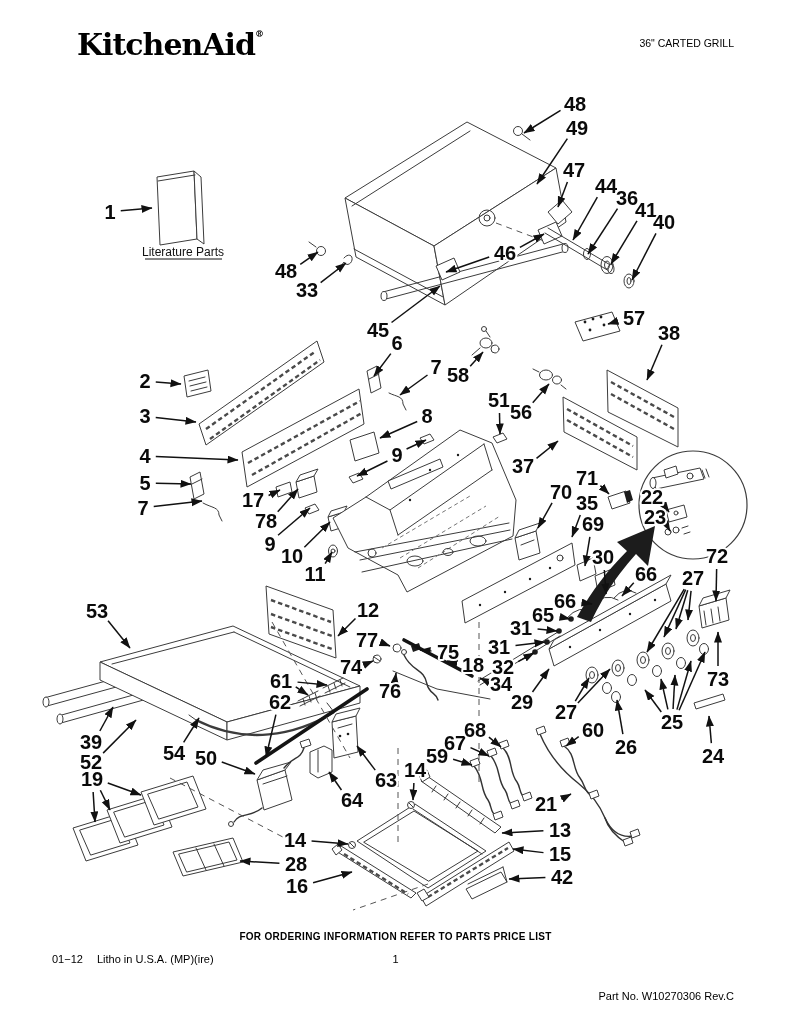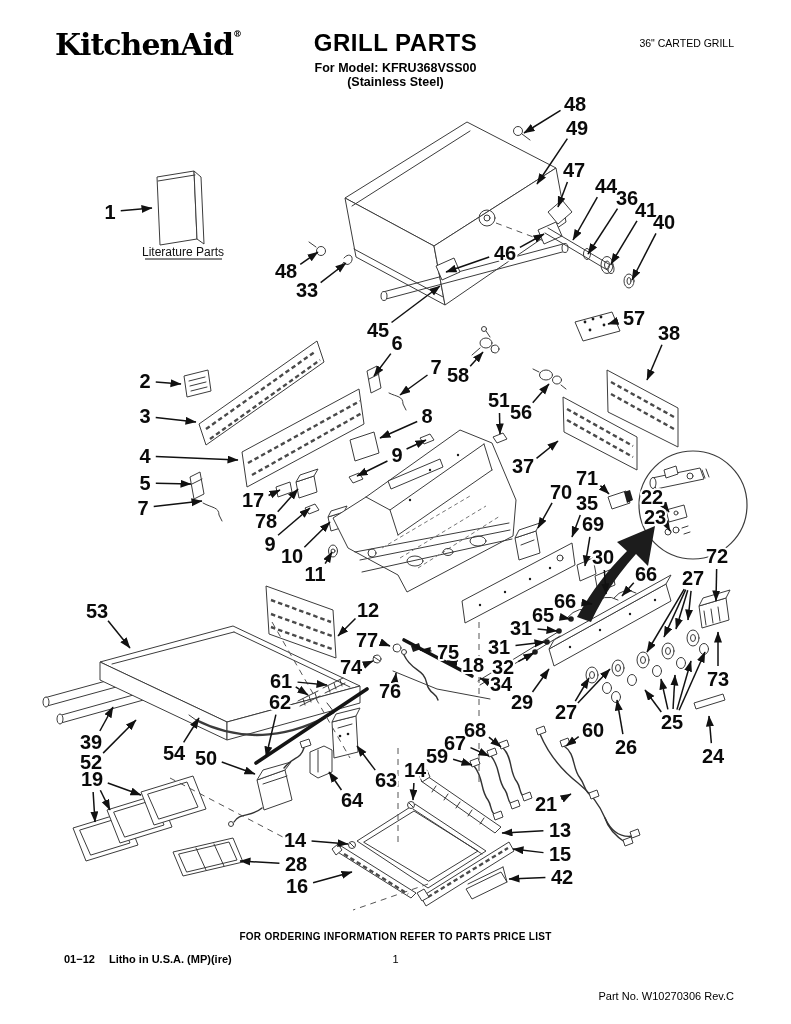--- a/index.html
+++ b/index.html
@@ -1,29 +1,29 @@
 <!DOCTYPE html>
 <html><head>
 <meta charset="utf-8">
 <style>
   html,body{margin:0;padding:0;background:#fff;}
   .page{position:relative;width:791px;height:1024px;background:#fff;overflow:hidden;
         font-family:"Liberation Sans",sans-serif;color:#000;}
   .page svg{position:absolute;left:0;top:0;}
-  .logo{position:absolute;left:55px;top:27px;font-family:"DejaVu Serif",serif;
+  .logo{position:absolute;left:77px;top:27px;font-family:"DejaVu Serif",serif;
         font-weight:bold;font-size:30px;letter-spacing:-1px;white-space:nowrap;}
   .logo sup{font-size:9px;vertical-align:18px;letter-spacing:0;}
   .title-block{position:absolute;left:0;right:0;top:29px;text-align:center;line-height:1.15;}
   .title{font-size:24px;font-weight:bold;letter-spacing:.5px;}
   .model{font-size:12.5px;font-weight:bold;margin-top:4px;}
   .finish{font-size:12.5px;font-weight:bold;}
   .right-label{position:absolute;top:37px;right:57px;font-size:10.5px;}
   .footer-note{position:absolute;left:0;right:0;top:931px;text-align:center;
                font-size:10px;font-weight:bold;letter-spacing:.3px;}
-  .f-left{position:absolute;left:64px;top:953px;font-size:11px;font-weight:bold;}
+  .f-left{position:absolute;left:52px;top:953px;font-size:11px;}
   .f-left span{margin-right:14px;}
   .f-center{position:absolute;left:0;right:0;top:953px;text-align:center;font-size:11px;}
   .f-right{position:absolute;right:57px;top:990px;font-size:11px;}
   
   .p{fill:#fff;stroke:#3c3c3c;stroke-width:1;stroke-linejoin:round;}
   .ln{fill:none;stroke:#3c3c3c;stroke-width:1;stroke-linecap:round;}
   .slot{fill:none;stroke:#4a4a4a;stroke-width:2.4;stroke-dasharray:4.5 3;}
   .dash{fill:none;stroke:#555;stroke-width:1;stroke-dasharray:6 5;}
   .idash{fill:none;stroke:#777;stroke-width:1;stroke-dasharray:4 3;}
   .thick{fill:none;stroke:#141414;stroke-width:3.6;stroke-linecap:round;}
@@ -534,25 +534,20 @@
         <line x1="367.0150794325464" y1="663.5794737247026" x2="373" y2="661" class="lead" marker-end="url(#arrh)"></line>
         <text x="351" y="667" class="co" dominant-baseline="central">74</text>
         <line x1="383.06244672178764" y1="643.281484662911" x2="390" y2="646" class="lead" marker-end="url(#arrh)"></line>
         <text x="367" y="640" class="co" dominant-baseline="central">77</text>
         <line x1="431.44218558280977" y1="651.0737883501572" x2="420" y2="650" class="lead" marker-end="url(#arrh)"></line>
         <text x="448" y="652" class="co" dominant-baseline="central">75</text>
       </g>
   </svg>
 
   <div class="logo"><span>KitchenAid</span><sup>®</sup></div>
-  <div class="title-block">
-    <div class="title">GRILL PARTS</div>
-    <div class="model">For Model: KFRU368VSS00</div>
-    <div class="finish">(Stainless Steel)</div>
-  </div>
   <div class="right-label">36" CARTED GRILL</div>
 
   <div class="footer-note">FOR ORDERING INFORMATION REFER TO PARTS PRICE LIST</div>
   <div class="f-left"><span>01−12</span><span>Litho in U.S.A. (MP)(ire)</span></div>
   <div class="f-center">1</div>
   <div class="f-right">Part No. W10270306 Rev.C</div>
 
 </div>
 
 </body></html>

